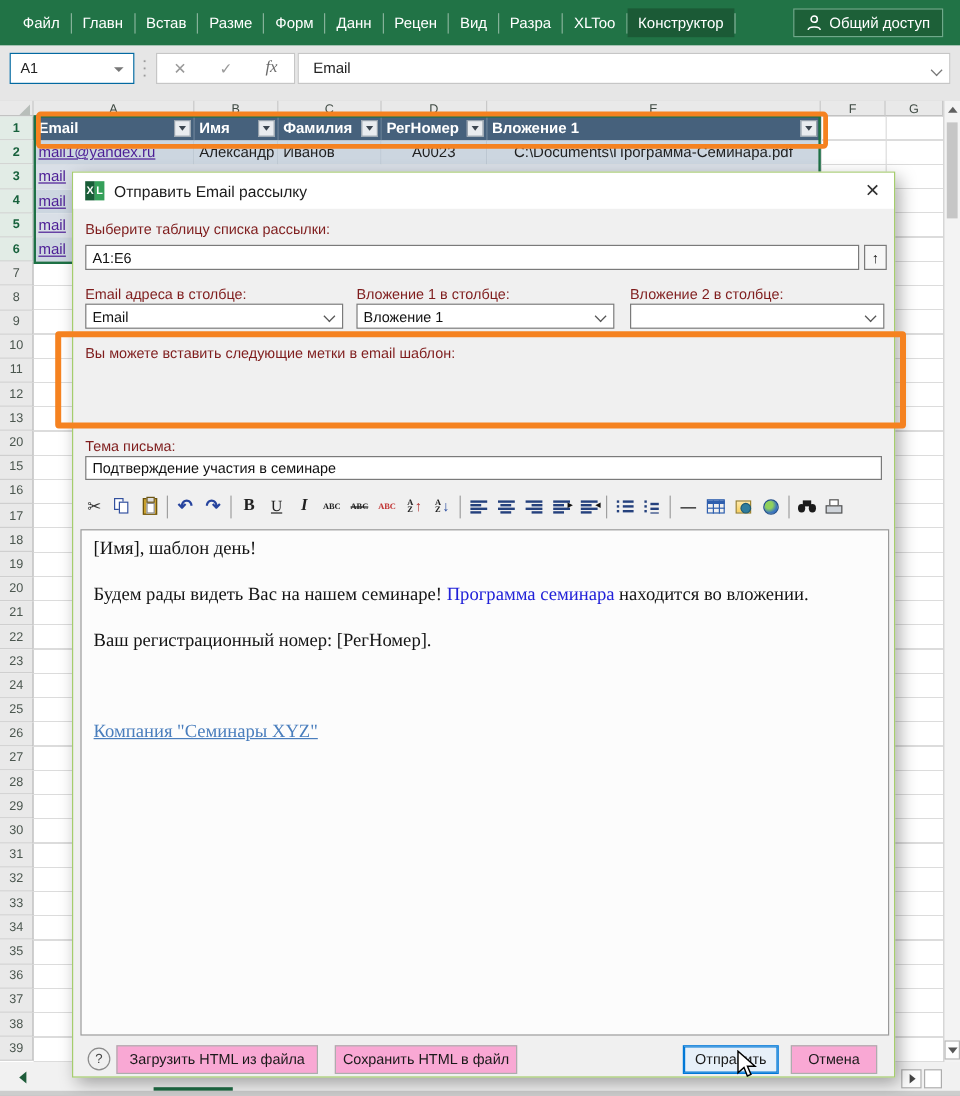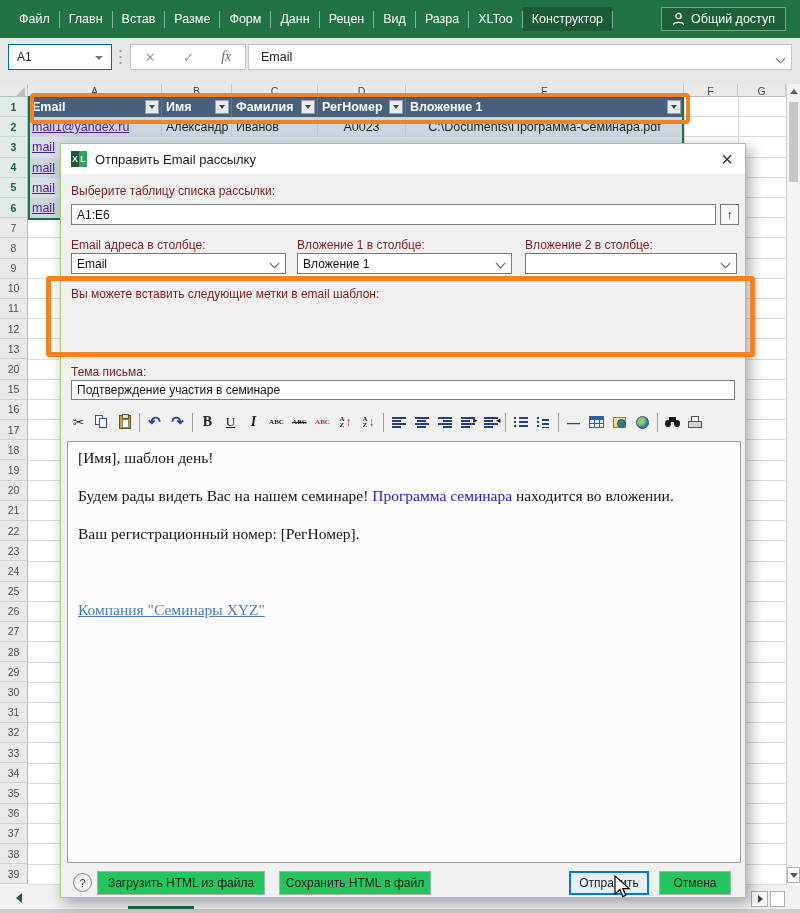--- a/index.html
+++ b/index.html
@@ -141,21 +141,21 @@
   .ic-print::after{content:"";position:absolute;left:3px;top:0;width:8px;height:6px;background:#fff;border:1px solid #555;box-sizing:border-box;}
   
   .editor{position:absolute;left:6px;top:297px;width:674px;height:422px;background:#fcfcfc;border:1px solid #999;
           box-sizing:border-box;padding:6px 10px;font-family:"Liberation Serif",serif;font-size:15.5px;color:#141414;overflow:hidden;}
   .eline{min-height:19px;line-height:19px;white-space:pre-wrap;}
   .seg-blue{color:#2121d8;}
   .seg-link{color:#4a7ebd;text-decoration:underline;}
   
   .help{position:absolute;left:12px;top:729px;width:19px;height:19px;border:1.5px solid #8a8a8a;border-radius:50%;
         box-sizing:border-box;display:flex;align-items:center;justify-content:center;font-size:11px;color:#444;}
-  .dbtn{position:absolute;top:727px;height:24px;background:#22c55e;border:1px solid #adadad;box-sizing:border-box;
+  .dbtn{position:absolute;top:727px;height:24px;background:#f9a8d4;border:1px solid #adadad;box-sizing:border-box;
         font-size:12px;color:#1a1a1a;display:flex;align-items:center;justify-content:center;font-family:"Liberation Sans",sans-serif;}
   .dbtn.primary{border:1px solid #0078d7;box-shadow:0 0 0 1px #0078d7 inset;background:#e7f0f9;}
   .cursor{position:absolute;left:612px;top:875px;z-index:50;pointer-events:none;}
 </style>
 </head>
 <body>
 
 <div class="stage">
 
   <div class="ribbon">

